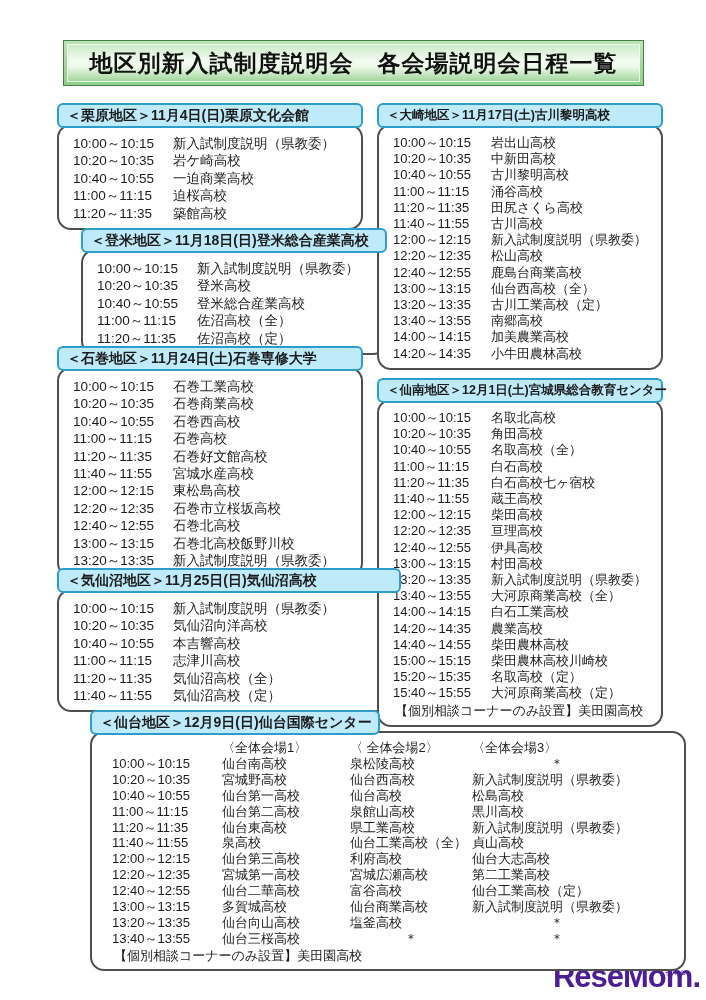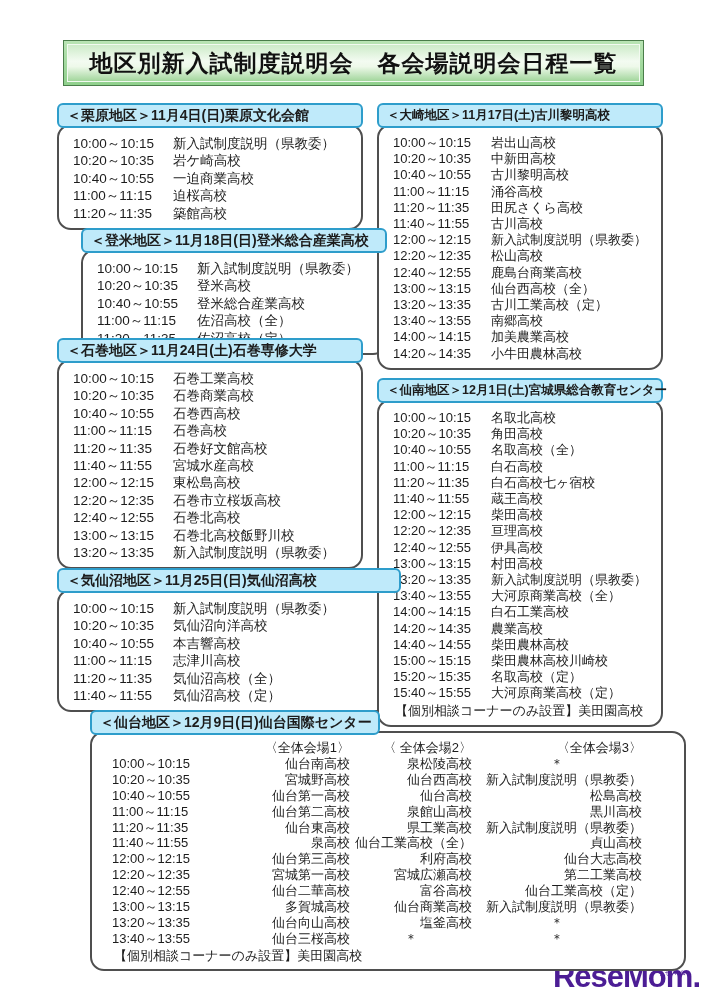--- a/index.html
+++ b/index.html
@@ -58,21 +58,21 @@
   .note{font-size:13px;line-height:17px;padding-left:2px;white-space:nowrap;}
 
   
   .sendai .sec-box{padding:7px 6px 5px 12px;}
   .sendai .row{
     display:grid;
     grid-template-columns:118px 128px 122px 170px;
     font-size:13px;line-height:15.9px;
   }
   .sendai .row .time{padding-left:8px;}
-  .sendai .row .name{padding-left:0;text-align:right;}
+  .sendai .row .name{padding-left:0;}
   .sendai .row .star{text-align:center;}
   .sendai .colhead{text-align:left;}
   .sendai .note{padding-left:10px;}
 
   
   .logo{
     position:absolute;right:6px;bottom:8px;
     color:#4c1d95;font-weight:bold;
     font-size:31px;letter-spacing:-1px;line-height:30px;margin-left:40px;
   }
@@ -135,21 +135,21 @@
           <span class="time">11:00～11:15</span>
           <span class="name">佐沼高校（全）</span>
         </div>
         <div class="row">
           <span class="time">11:20～11:35</span>
           <span class="name">佐沼高校（定）</span>
         </div>
       </div>
   </div>
 
-  <div class="section left-col" style="left:57px;top:338px;width:306px;">
+  <div class="section left-col" style="left:57px;top:346px;width:306px;">
     <div class="sec-header block">＜石巻地区＞11月24日(土)石巻専修大学</div>
     <div class="sec-box">
         <div class="row">
           <span class="time">10:00～10:15</span>
           <span class="name">石巻工業高校</span>
         </div>
         <div class="row">
           <span class="time">10:20～10:35</span>
           <span class="name">石巻商業高校</span>
         </div>

